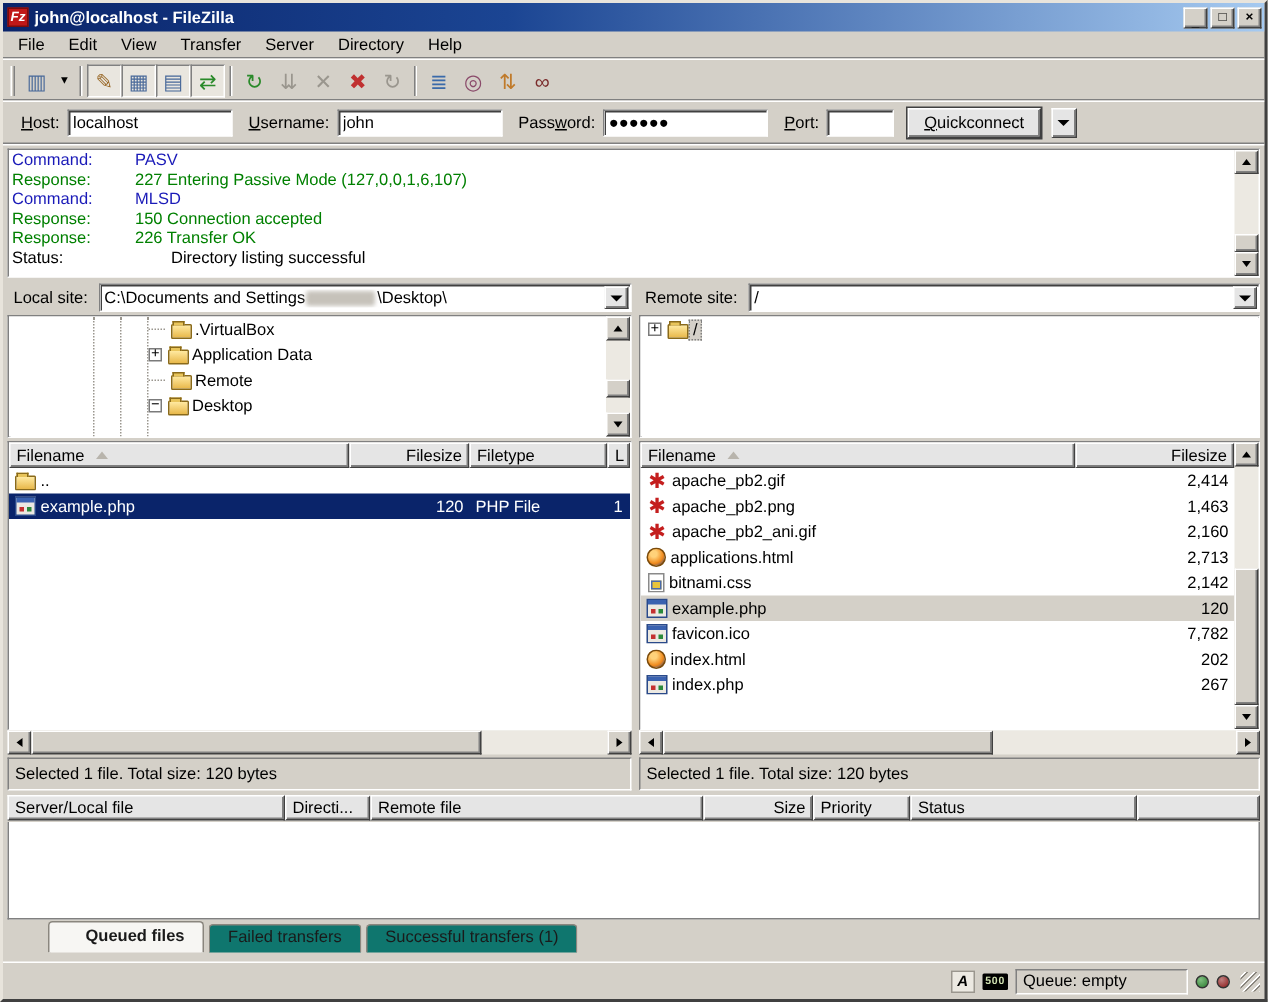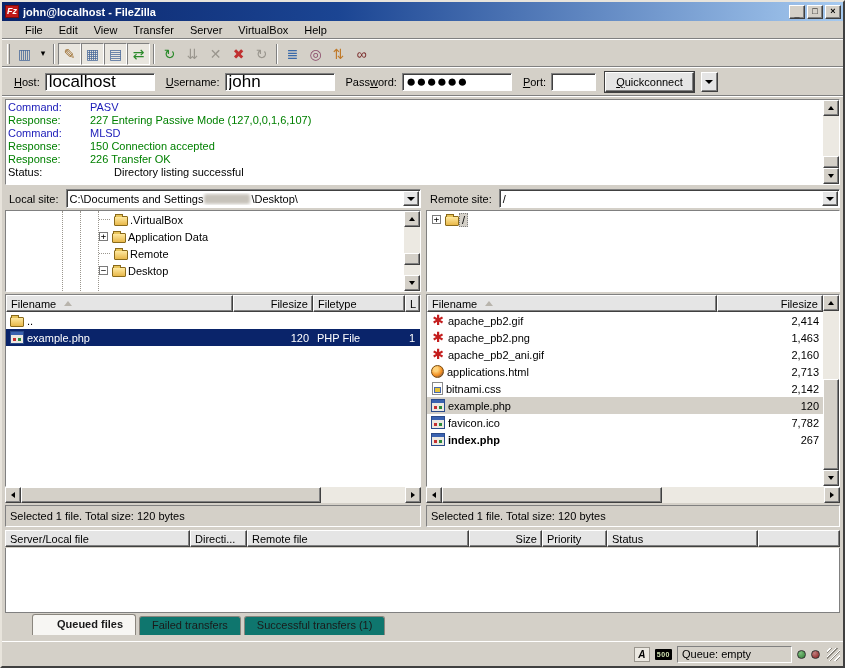--- a/index.html
+++ b/index.html
@@ -7,37 +7,37 @@
   .window{width:845px;height:668px;background:#d4d0c8;border:2px solid;border-color:#e8e4dc #404040 #404040 #e8e4dc;display:flex;flex-direction:column;font-size:11px;color:#000;overflow:hidden;}
 
   
   .titlebar{height:19px;flex:none;background:linear-gradient(90deg,#0a246a 0%,#1b4593 40%,#a6caf0 100%);display:flex;align-items:center;padding:0 2px 0 3px;color:#fff;}
   .tb-logo{width:14px;height:13px;background:#c01818;border:1px solid #7a0c0c;color:#fff;font-weight:bold;font-style:italic;font-size:9px;line-height:11px;text-align:center;margin-right:4px;flex:none;}
   .tb-title{font-weight:bold;font-size:11px;flex:1;white-space:nowrap;overflow:hidden;}
   .win-btn{width:16px;height:14px;background:#d4d0c8;border:1px solid;border-color:#fff #404040 #404040 #fff;box-shadow:inset -1px -1px 0 #808080;font-size:9px;font-weight:bold;color:#000;display:flex;align-items:center;justify-content:center;margin-left:2px;flex:none;line-height:1;}
   .win-btn.min span{margin-top:5px;}
 
   
-  .menubar{height:19px;flex:none;display:flex;align-items:center;padding-left:15px;border-bottom:1px solid #fff;box-shadow:0 -1px 0 #808080 inset;}
+  .menubar{height:19px;flex:none;display:flex;align-items:center;padding-left:2px;border-bottom:1px solid #fff;box-shadow:0 -1px 0 #808080 inset;}
   .menu-item{padding:0 8px;line-height:18px;}
 
   
   .toolbar{height:28px;flex:none;display:flex;align-items:center;padding-left:2px;border-bottom:1px solid #fff;box-shadow:0 -1px 0 #808080 inset;}
   .tool-grip{width:3px;height:20px;border-left:1px solid #fff;border-right:1px solid #808080;margin:0 3px;}
   .tool-sep{width:2px;height:20px;border-left:1px solid #808080;border-right:1px solid #fff;margin:0 3px;}
   .tool-btn{width:23px;height:22px;display:flex;align-items:center;justify-content:center;font-size:14px;border:1px solid transparent;flex:none;line-height:1;}
   .tool-btn.pressed{border-color:#808080 #fff #fff #808080;background:#e9e6df;}
   .tool-btn.disabled{color:#9a968e !important;}
   .tool-btn.narrow{width:14px;font-size:9px;}
 
   
   .quickbar{height:29px;flex:none;display:flex;align-items:center;padding:0 6px;gap:5px;border-bottom:1px solid #fff;box-shadow:0 -1px 0 #808080 inset;}
   .qc-label{margin-left:6px;white-space:nowrap;}
   .sunken{background:#fff;border:1px solid #808080;border-right-color:#fff;border-bottom-color:#fff;box-shadow:inset 1px 1px 0 #404040;}
-  .qc-input{height:18px;padding:2px 3px;font-size:17px;font-family:inherit;outline:none;}
+  .qc-input{height:18px;padding:2px 3px;font-size:11px;font-family:inherit;outline:none;}
   .raised{background:#e5e5e5;border:1px solid;border-color:#fff #404040 #404040 #fff;box-shadow:inset -1px -1px 0 #808080;}
   .qc-btn{height:20px;padding:0 10px;font-size:11px;outline:1px solid #404040;margin-left:4px;}
   .qc-drop{width:17px;height:20px;display:flex;align-items:center;justify-content:center;margin-left:2px;}
   .tri-down{width:0;height:0;border-left:4px solid transparent;border-right:4px solid transparent;border-top:4px solid #000;}
 
   
   .logwrap{height:91px;flex:none;padding:2px 3px 3px 3px;}
   .logbox{height:100%;display:flex;}
   .log-lines{flex:1;background:#fff;overflow:hidden;padding:1px 0 0 2px;}
   .log-line{display:flex;line-height:13px;white-space:nowrap;}
@@ -145,21 +145,21 @@
         <span>×</span>
       </div>
   </div>
 
   <div class="menubar" id="menubar">
       <div class="menu-item">File</div>
       <div class="menu-item">Edit</div>
       <div class="menu-item">View</div>
       <div class="menu-item">Transfer</div>
       <div class="menu-item">Server</div>
-      <div class="menu-item">VirtualBox</div>
+      <div class="menu-item">Directory</div>
       <div class="menu-item">Help</div>
     </div>
 
   <div class="toolbar" id="toolbar">
       <div class="tool-grip"></div>
       <div class="tool-btn" style="color: rgb(74, 106, 154);">
         <span>▥</span>
       </div>
       <div class="tool-btn narrow" style="color: rgb(0, 0, 0);">
         <span>▾</span>
@@ -455,21 +455,28 @@
                 <div class="cell right" style="flex: 1 1 0%;">120</div>
               </div>
               <div class="frow">
                 <div class="cell name" style="width: 290px;">
                   <span class="fi fi-app"></span>
                   <span>favicon.ico</span>
                 </div>
                 <div class="cell right" style="flex: 1 1 0%;">7,782</div>
               </div>
               <div class="frow">
-                <div class="cell name" style="width: 290px; font-weight: bold;">
+                <div class="cell name" style="width: 290px;">
+                  <span class="fi fi-firefox"></span>
+                  <span>index.html</span>
+                </div>
+                <div class="cell right" style="flex: 1 1 0%;">202</div>
+              </div>
+              <div class="frow">
+                <div class="cell name" style="width: 290px;">
                   <span class="fi fi-app"></span>
                   <span>index.php</span>
                 </div>
                 <div class="cell right" style="flex: 1 1 0%;">267</div>
               </div>
             </div>
         </div>
         <div class="sb-v">
           <div class="sb-btn">
               <span class="arr-u"></span>

